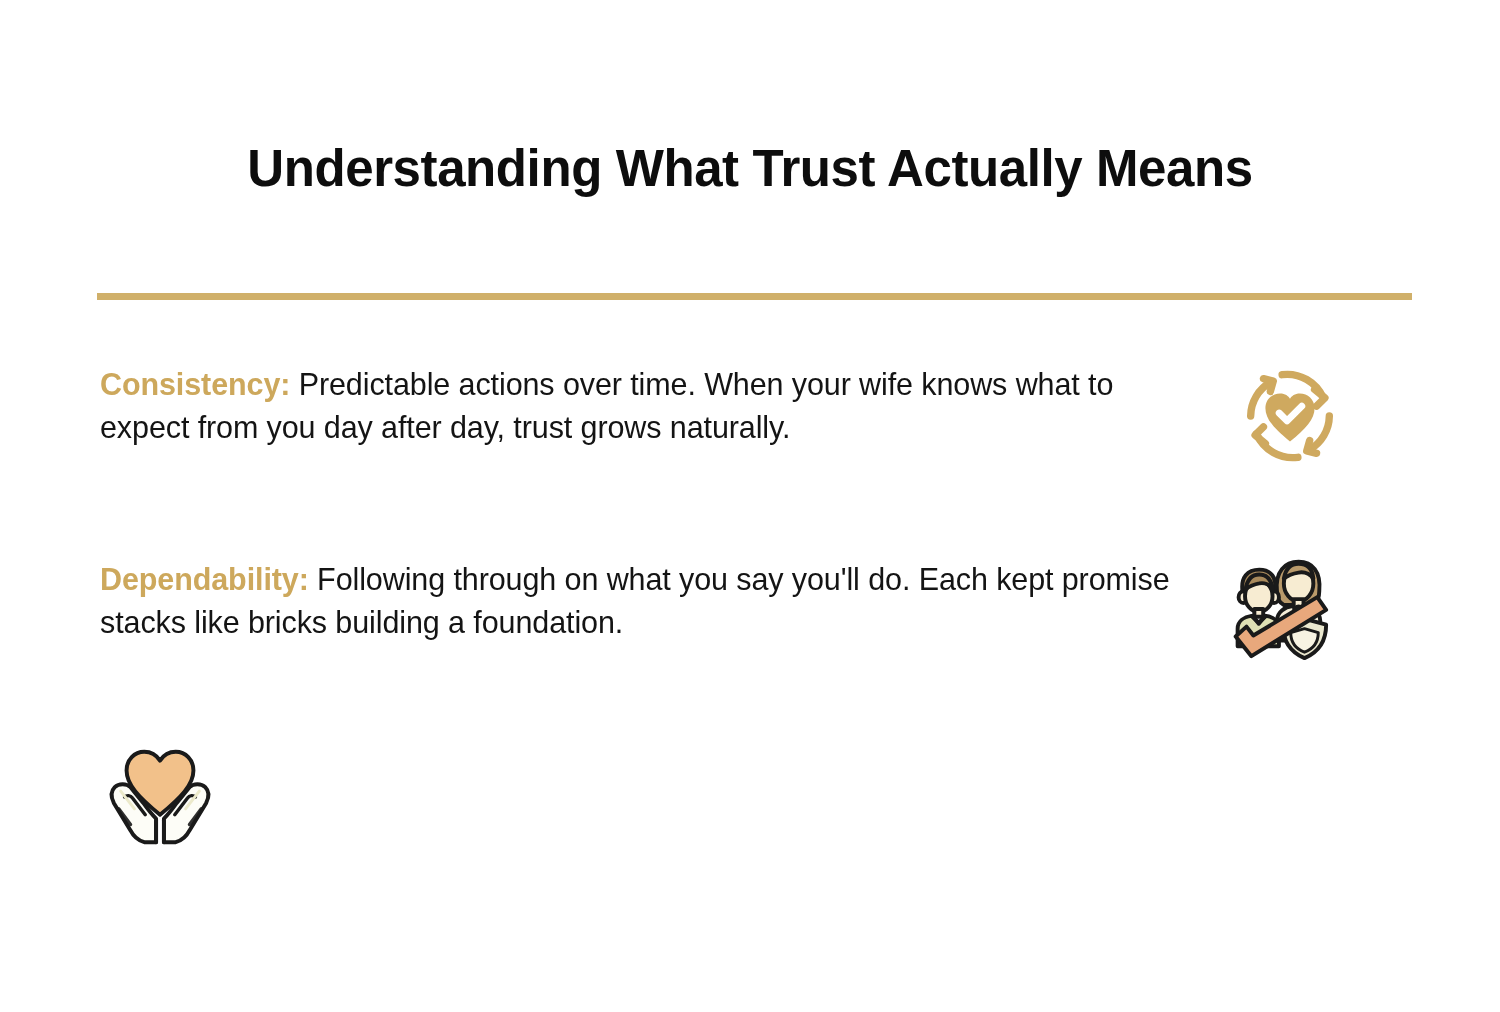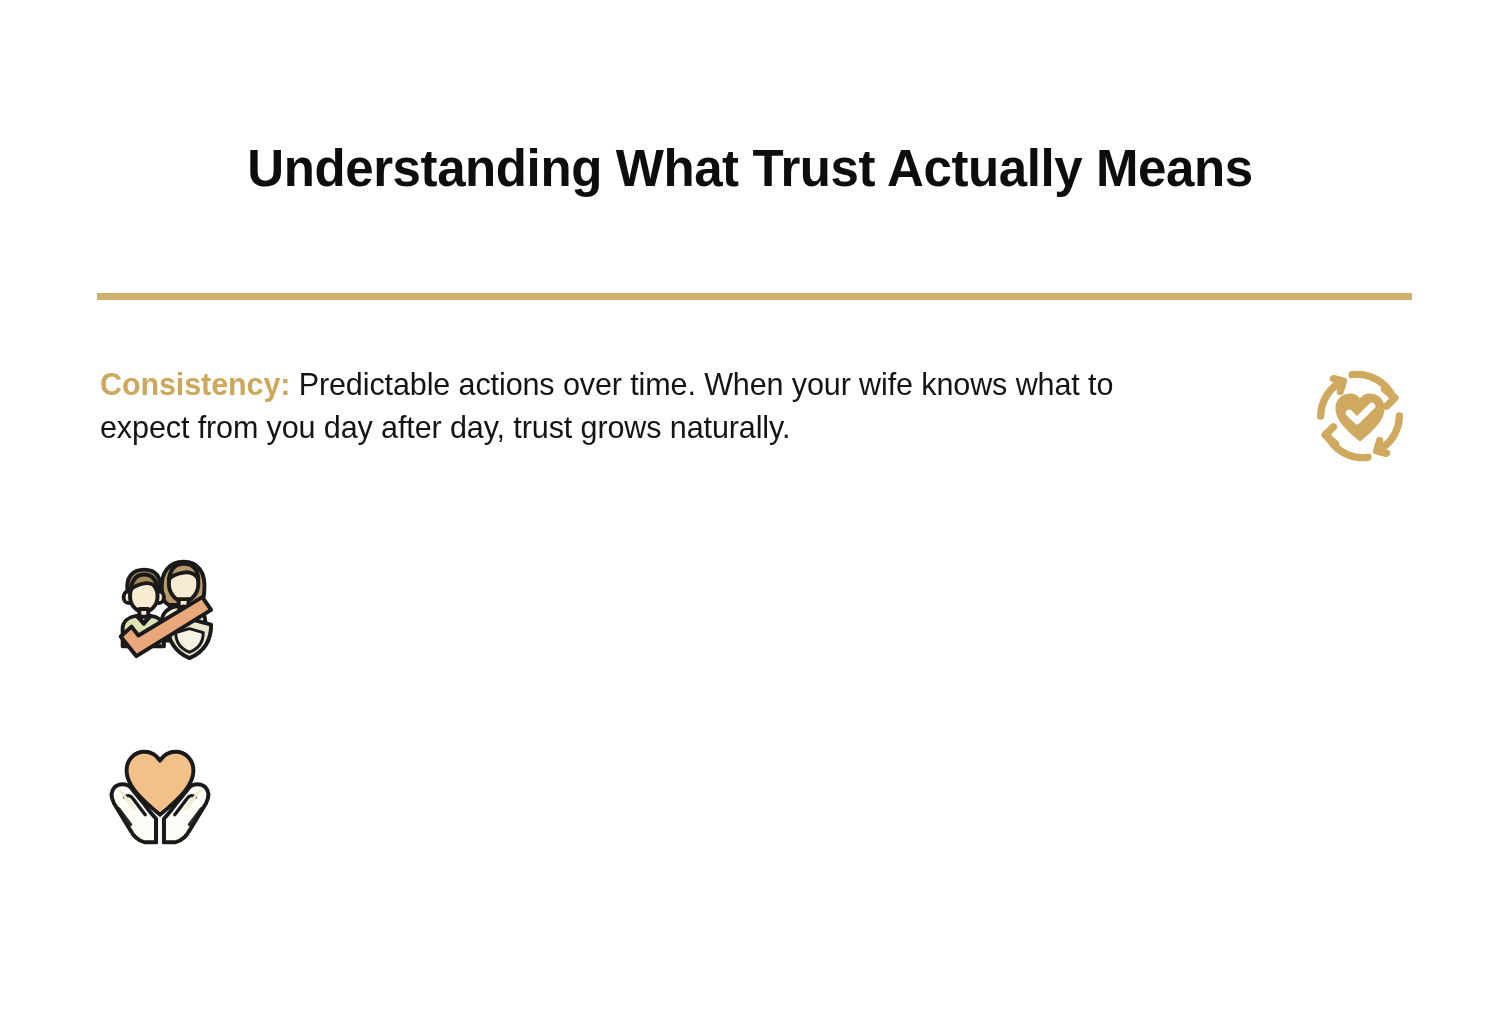--- a/index.html
+++ b/index.html
@@ -46,21 +46,20 @@
     background: #d0b06a;
   }
 
   
   .row {
     position: absolute;
     left: 100px;
     width: 1320px;
     display: flex;
     align-items: flex-start;
-    justify-content: space-between;
     gap: 40px;
   }
   .row-1 { top: 363px; }
   .row-2 { top: 558px; }
   .row-3 { top: 752px; }
 
   .row-text {
     flex: 0 0 1090px;
     max-width: 1090px;
     font-size: 30.5px;
@@ -125,20 +124,21 @@
         </g>
 
         <path d="M60 86 C44 73 35 63 35 52 C35 43 42 37 50 37 C55 37 58.5 39.5 60 42.5 C61.5 39.5 65 37 70 37 C78 37 85 43 85 52 C85 63 76 73 60 86 Z" fill="#cfa95f"></path>
 
         <polyline points="49,57 57,65 72,50" fill="none" stroke="#ffffff" stroke-width="7" stroke-linecap="round" stroke-linejoin="round"></polyline>
       </svg>
     </div>
   </div>
 
   <div class="row row-2">
+    <p class="row-text"><span class="lead">Dependability:</span><span> Following through on what you say you'll do. Each kept promise stacks like bricks building a foundation.</span></p>
     <div class="icon-box">
       <svg viewBox="0 0 120 120" xmlns="http://www.w3.org/2000/svg" aria-hidden="true">
         <g stroke="#1a1a1a" stroke-width="4" stroke-linecap="round" stroke-linejoin="round">
 
           <path d="M62 44 C60 24 70 14 84 14 C98 14 107 24 105 44 C105 52 102 56 99 58 L69 58 C65 56 62 52 62 44 Z" fill="#b99a6b"></path>
 
           <ellipse cx="84" cy="36" rx="15" ry="18" fill="#f7ecd2"></ellipse>
 
           <path d="M69 31 C71 20 76 16 84 16 C92 16 98 20 99 31 C95 26 90 24 84 25 C78 26 73 28 69 31 Z" fill="#b99a6b"></path>
 

